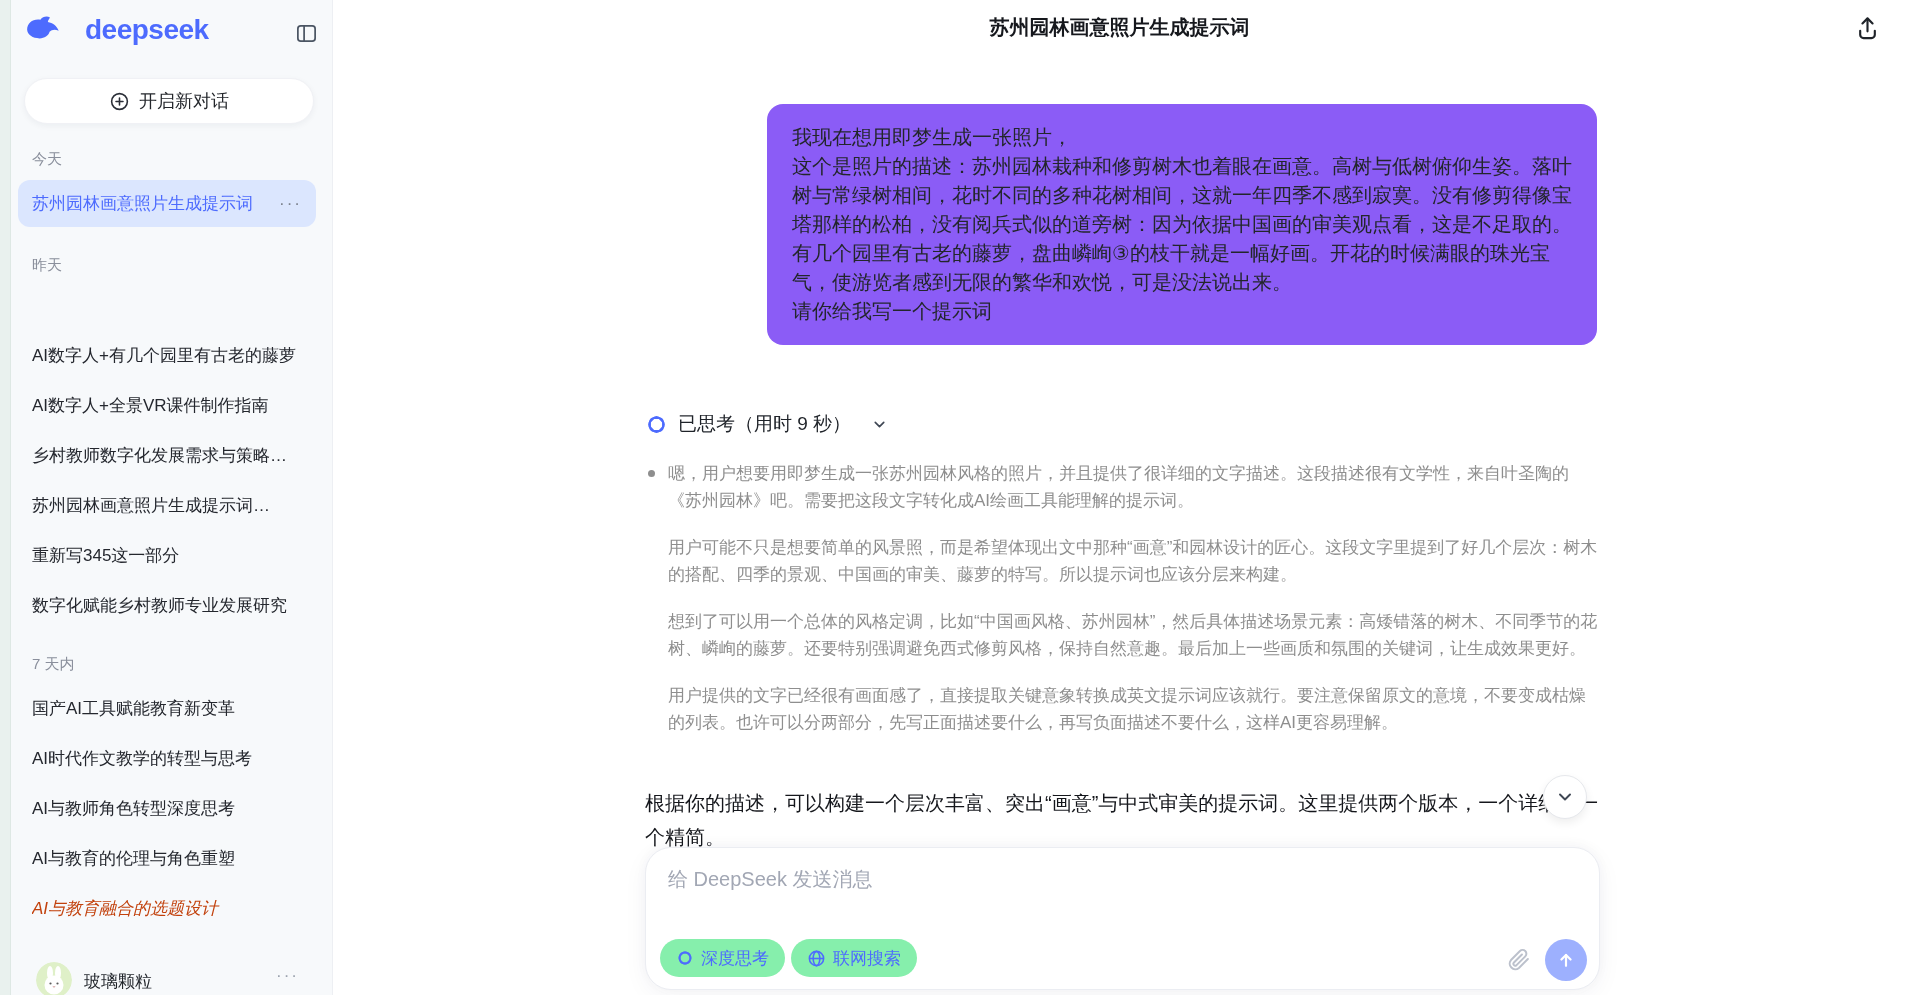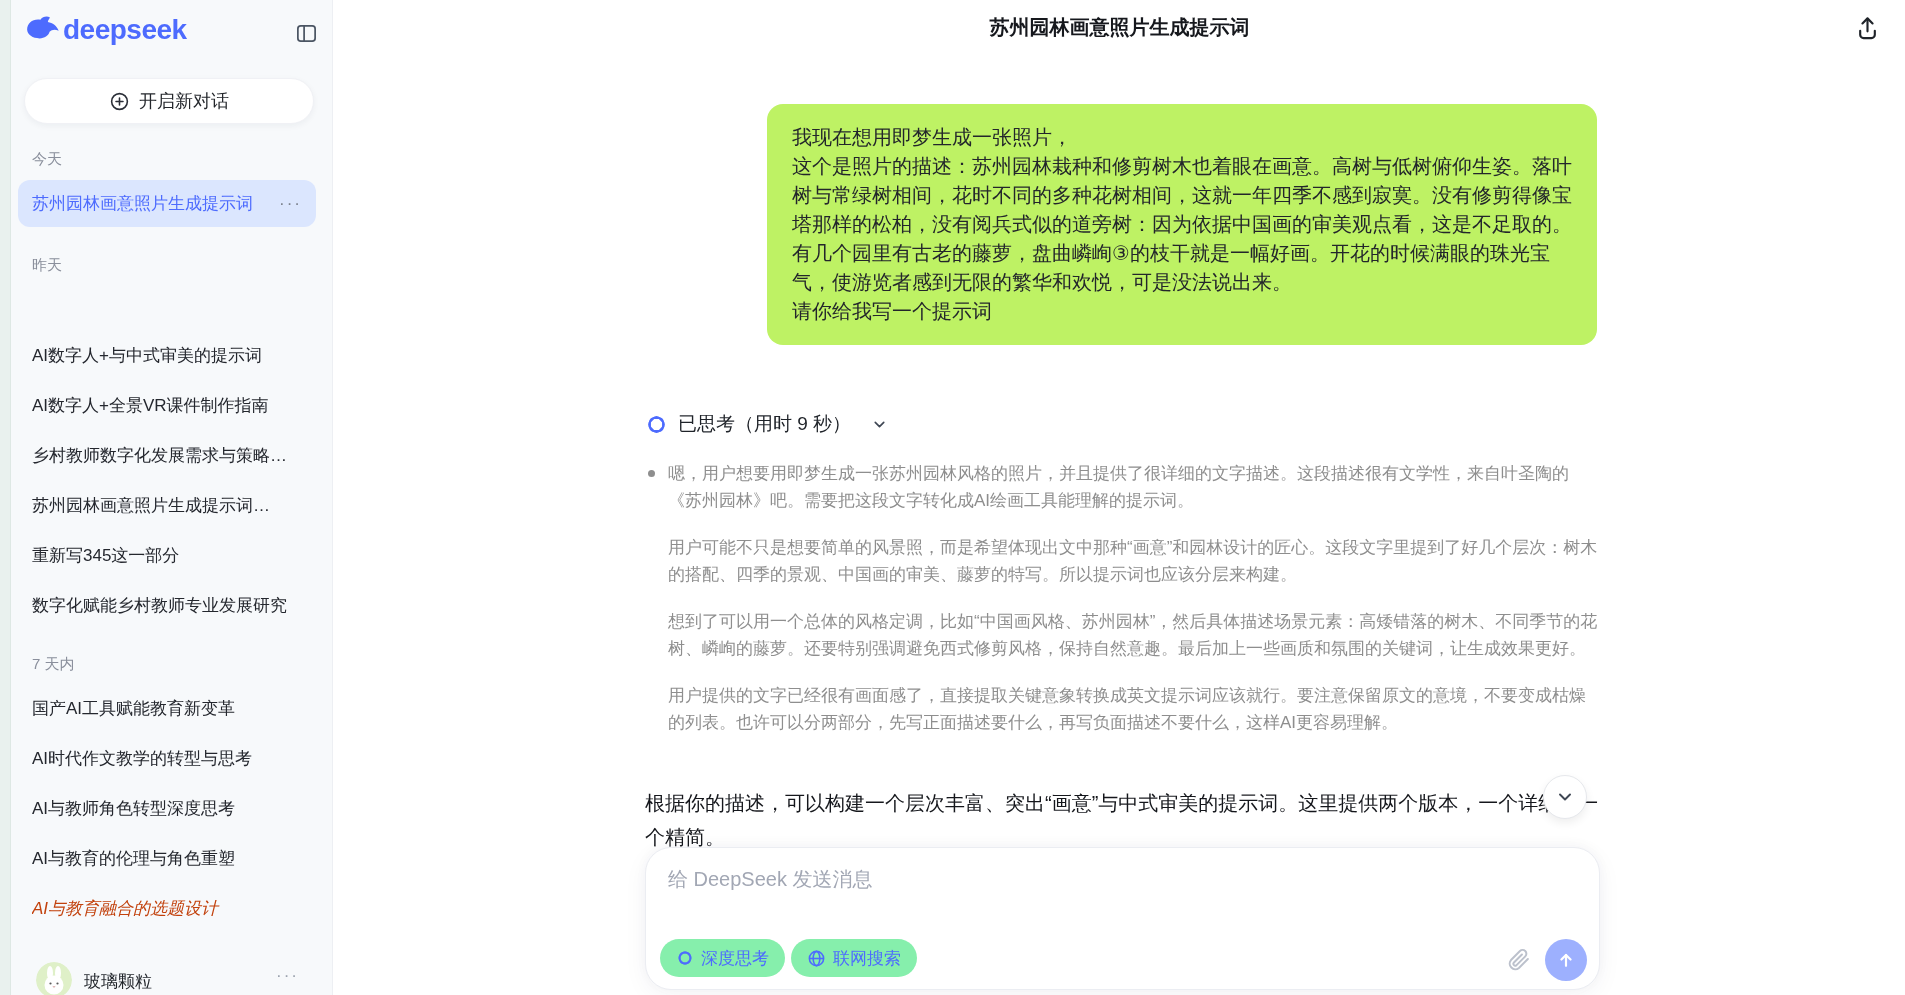--- a/index.html
+++ b/index.html
@@ -3,21 +3,21 @@
 <meta charset="utf-8">
 <style>
   html,body{margin:0;padding:0;overflow:hidden;background:#fff;}
   *{box-sizing:border-box;}
   body{font-family:"Liberation Sans","DejaVu Sans",sans-serif;color:#23262B;}
   .app{position:relative;width:1905px;height:995px;background:#fff;overflow:hidden;}
 
   
   .sidebar{position:absolute;left:0;top:0;width:333px;height:995px;background:#F7F9FB;border-right:1px solid #EDEFF3;}
   .edge-strip{position:absolute;left:0;top:0;width:11px;height:995px;background:#E9F1EE;border-right:1px solid #DEE8E4;}
-  .logo{position:absolute;left:25px;top:15px;display:flex;align-items:center;gap:2px;cursor:pointer;}
+  .logo{position:absolute;left:25px;top:15px;display:flex;align-items:center;gap:24px;cursor:pointer;}
   .logo-word{font-size:28px;font-weight:bold;color:#4D6BFE;letter-spacing:-0.5px;line-height:1;}
   .collapse-btn{position:absolute;left:292px;top:19px;width:28px;height:28px;display:flex;align-items:center;justify-content:center;cursor:pointer;}
   .new-chat{position:absolute;left:24px;top:78px;width:290px;height:46px;border-radius:23px;background:#fff;border:1px solid #F0F1F5;
     box-shadow:0 2px 6px rgba(20,30,60,.05);display:flex;align-items:center;justify-content:center;gap:9px;font-size:18px;color:#23262B;cursor:pointer;}
   .sec-label{position:absolute;left:32px;font-size:15px;color:#8A8F9C;}
   .side-item{position:absolute;left:18px;width:298px;height:47px;border-radius:12px;display:flex;align-items:center;
     padding:0 14px;font-size:17px;color:#24272E;cursor:pointer;}
   .side-item .lbl{white-space:nowrap;overflow:hidden;text-overflow:ellipsis;flex:1;}
   .side-item.selected{background:#DBE6FE;color:#4D6BFE;}
   .side-item.faded{color:#c2410c;font-style:italic;}
@@ -25,21 +25,21 @@
   .profile{position:absolute;left:0;top:956px;width:333px;height:60px;display:flex;align-items:center;cursor:pointer;}
   .avatar{position:absolute;left:36px;top:6px;width:36px;height:36px;border-radius:50%;overflow:hidden;}
   .profile-name{position:absolute;left:84px;top:14px;font-size:17px;color:#1F2329;font-weight:500;}
   .profile-dots{position:absolute;left:276px;top:10px;font-size:17px;color:#9CA3AF;letter-spacing:2px;}
 
   
   .main{position:absolute;left:334px;top:0;width:1571px;height:995px;background:#fff;}
   .page-title{position:absolute;left:0;right:0;top:14px;text-align:center;font-size:20px;font-weight:600;color:#16181D;}
   .share-btn{position:absolute;right:22px;top:12px;width:32px;height:32px;display:flex;align-items:center;justify-content:center;cursor:pointer;}
 
-  .bubble{position:absolute;left:433px;top:104px;width:830px;background:#bef264;border-radius:16px;
+  .bubble{position:absolute;left:433px;top:104px;width:830px;background:#8b5cf6;border-radius:16px;
     padding:19px 25px;font-size:20px;line-height:29px;color:#23262B;}
   .bubble p{margin:0;}
 
   .think-toggle{position:absolute;left:311px;top:404px;height:40px;display:flex;align-items:center;gap:10px;
     font-size:19px;color:#1F2329;cursor:pointer;}
   .think-toggle .chev{margin-left:10px;display:flex;align-items:center;}
   .think-bullet{position:absolute;left:314px;top:470px;width:7px;height:7px;border-radius:50%;background:#8E8E8E;}
   .think-body{position:absolute;left:334px;top:460px;width:932px;font-size:17px;line-height:27px;color:#8E8E8E;}
   .think-body p{margin:0 0 20px 0;}
 
@@ -98,21 +98,21 @@
 
     <div class="sec-label" style="top:150px;text-align:center;">今天</div>
 
     <div class="side-item selected" style="top:180px;">
       <span class="lbl">苏州园林画意照片生成提示词</span>
       <span class="more-dots">···</span>
     </div>
 
     <div class="sec-label" style="top:256px;">昨天</div>
     <div class="side-item" style="top:332px;">
-        <span class="lbl">AI数字人+与中式审美的提示词</span>
+        <span class="lbl">AI数字人+有几个园里有古老的藤萝</span>
       </div>
     <div class="side-item" style="top:382px;">
         <span class="lbl">AI数字人+全景VR课件制作指南</span>
       </div>
     <div class="side-item" style="top:432px;">
         <span class="lbl">乡村教师数字化发展需求与策略…</span>
       </div>
     <div class="side-item" style="top:482px;">
         <span class="lbl">苏州园林画意照片生成提示词…</span>
       </div>

